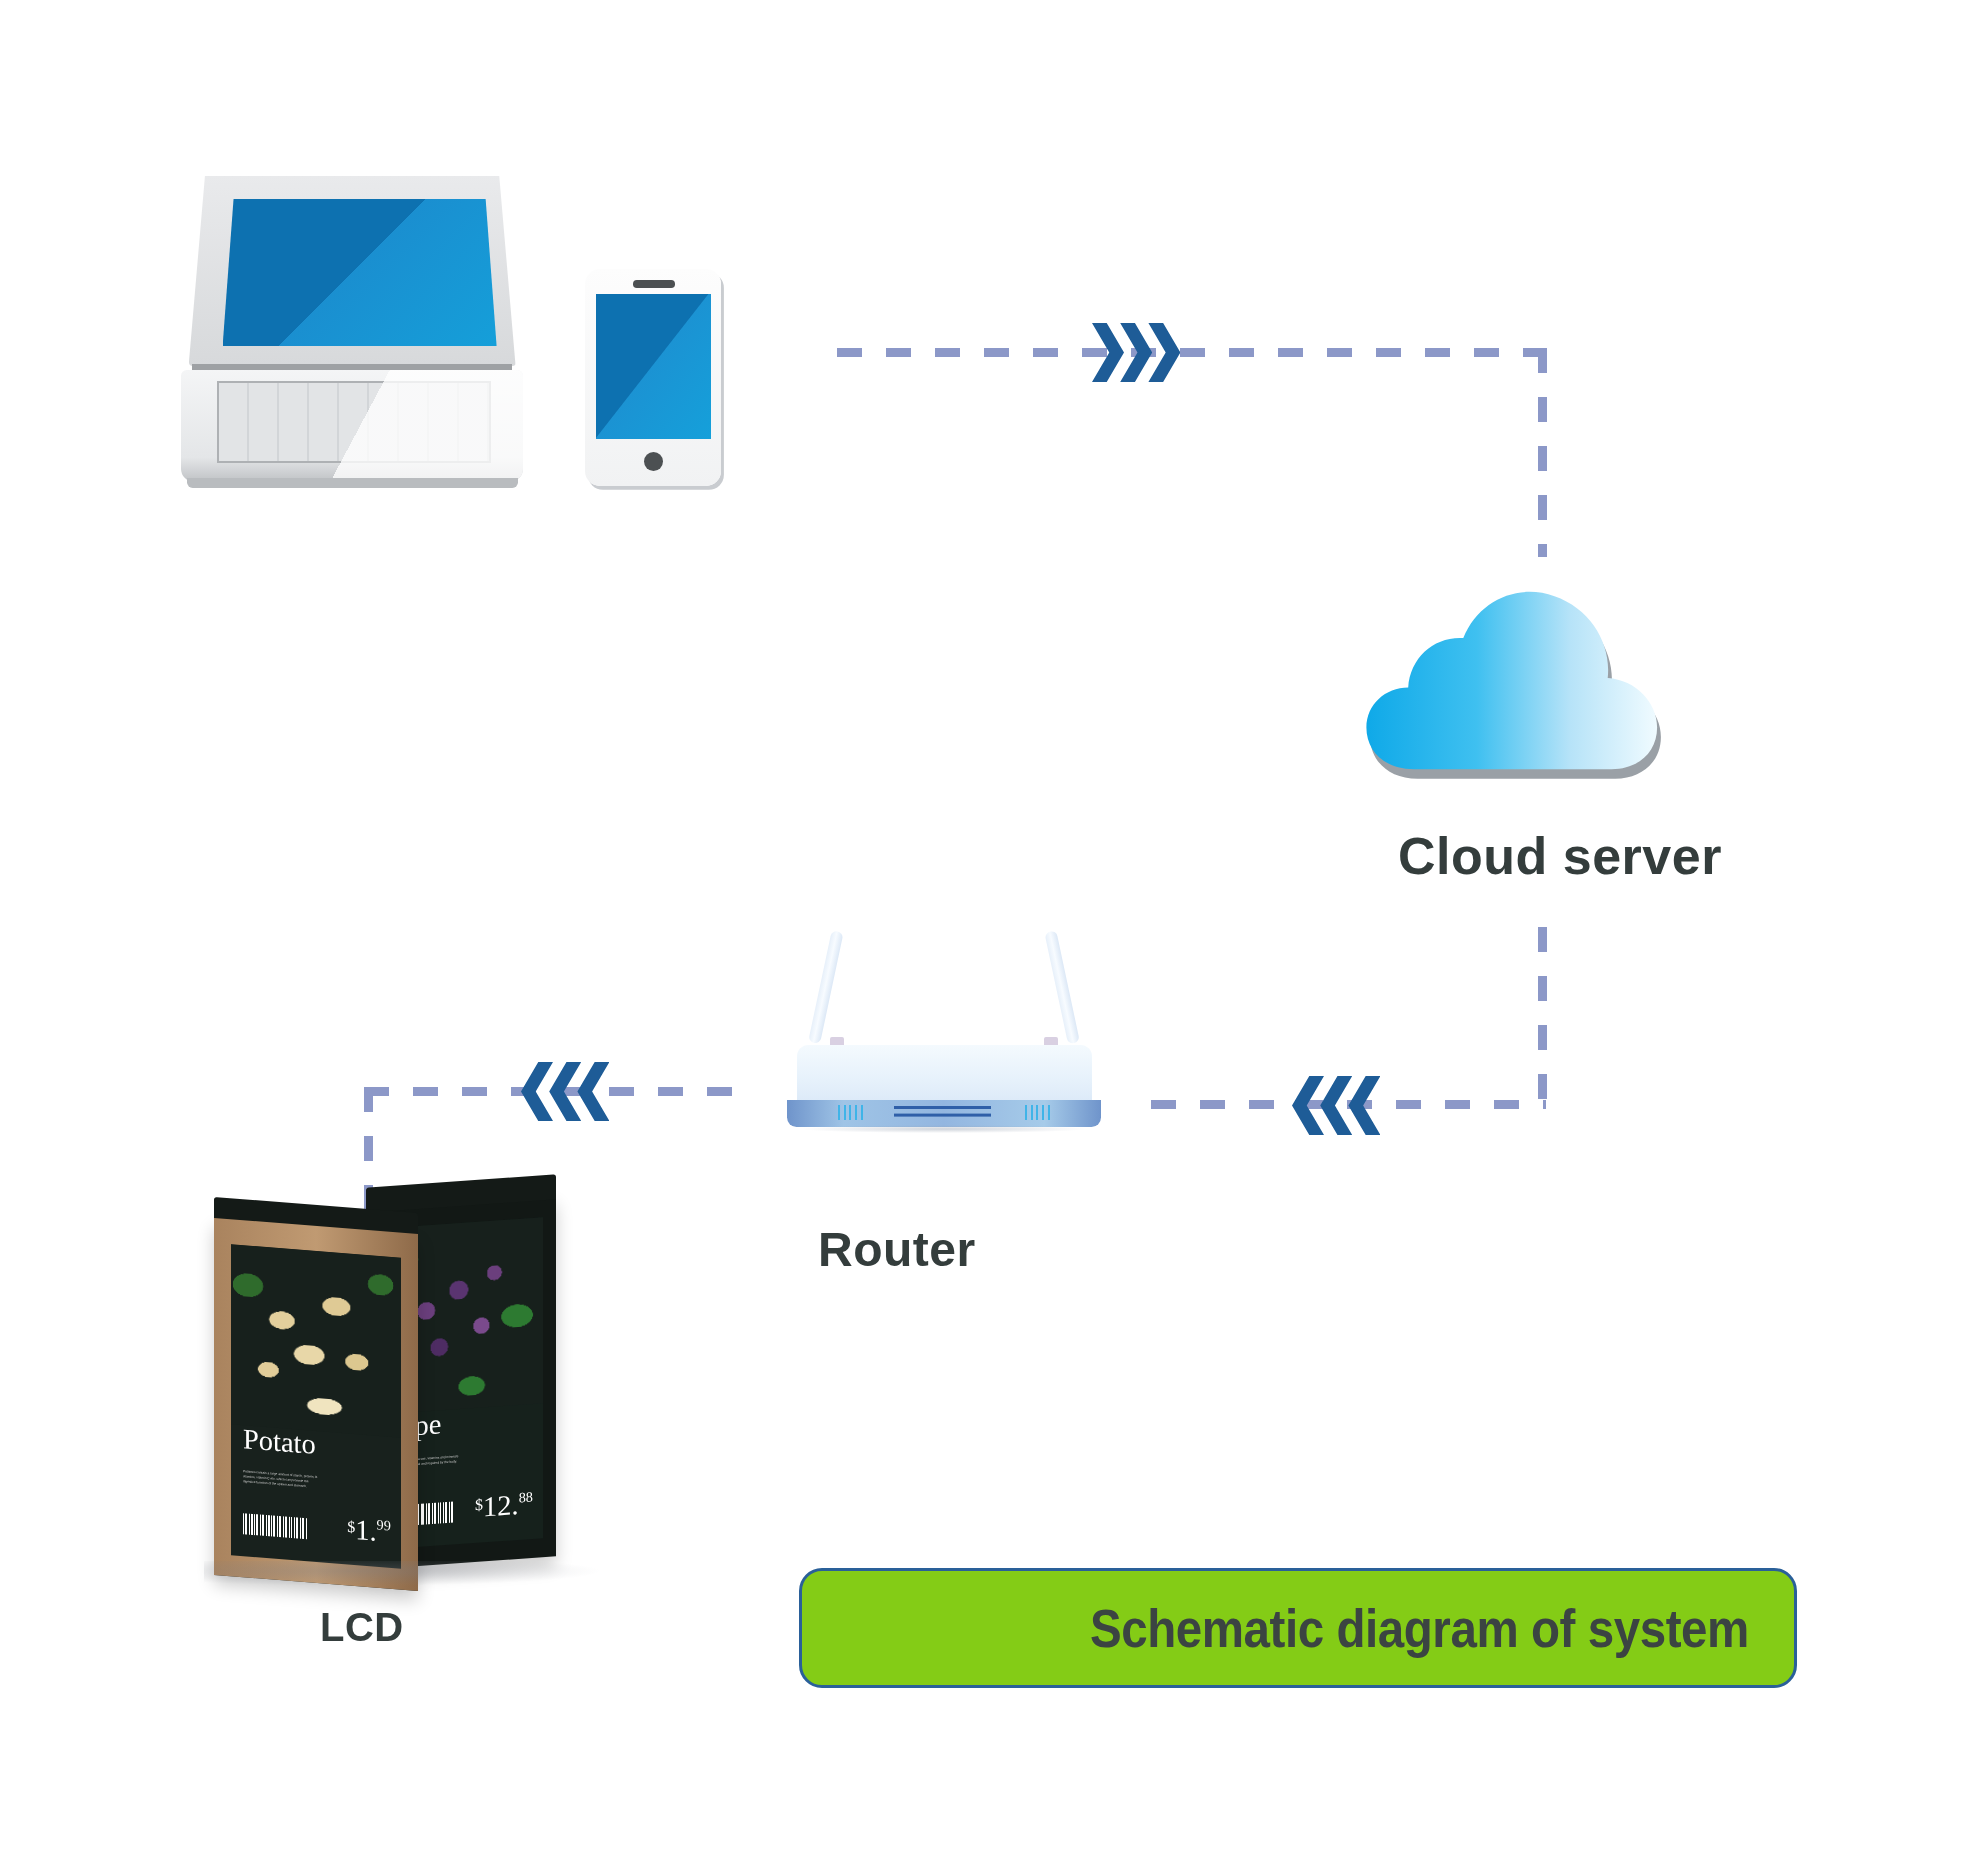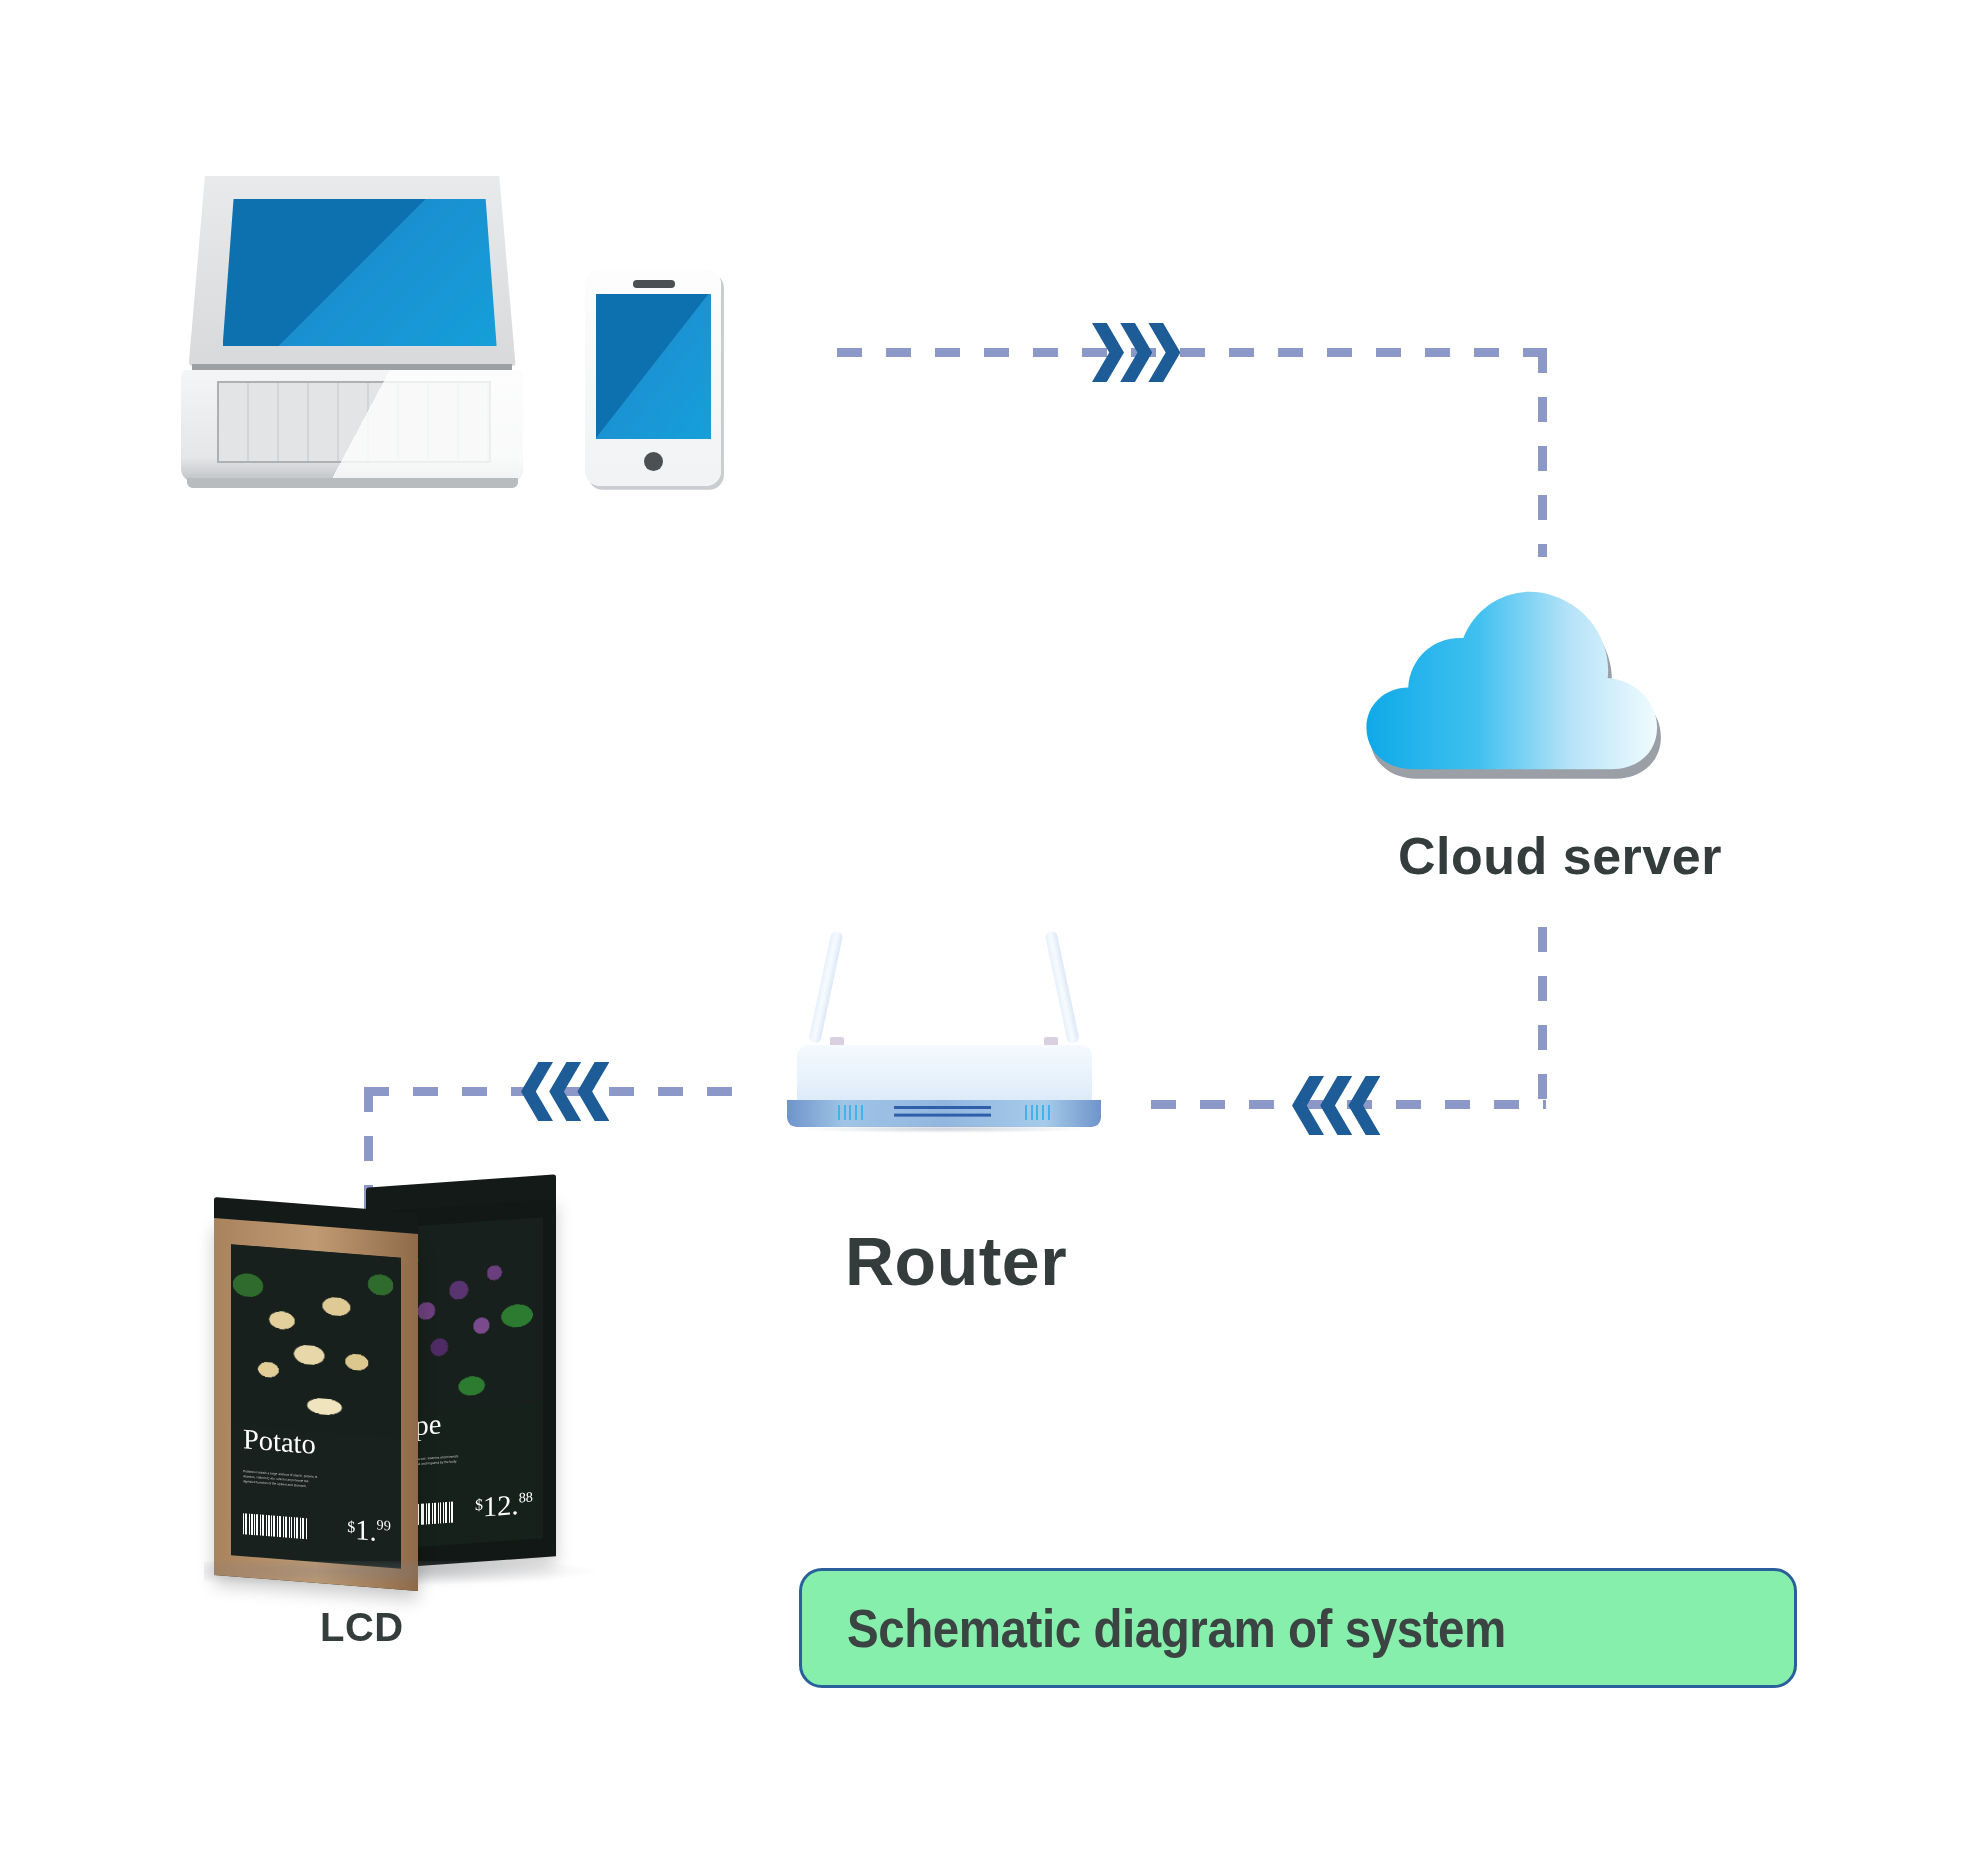--- a/index.html
+++ b/index.html
@@ -279,24 +279,24 @@
     position: absolute; left: 0; top: 365px;
     width: 399px; height: 25px;
     background: radial-gradient(ellipse at 38% 40%, rgba(120,125,135,0.35) 0%, rgba(255,255,255,0) 70%);
   }
 
   
   .title-badge {
     position: absolute;
     border: 3.8px solid #2a6099;
     border-radius: 23px;
-    background: #86efac;
+    background: #84cc16;
     display: flex;
     align-items: center;
-    justify-content: flex-start;
+    justify-content: flex-end;
   }
   .title-text {
     color: #3b4442;
     font-weight: bold;
     font-size: 54px;
     letter-spacing: -0.5px;
     transform: scaleX(0.88);
     white-space: nowrap;
   }
 </style>
@@ -378,21 +378,21 @@
     <div class="rt-ant-base left"></div>
     <div class="rt-ant-base right"></div>
     <div class="rt-top"></div>
     <div class="rt-front"></div>
     <div class="rt-vent"></div>
     <div class="rt-leds l"></div>
     <div class="rt-leds r"></div>
     <div class="rt-shadow"></div>
   </div>
 
-  <div class="label" style="left:845px; top:1222px; font-size:68px;">Router</div>
+  <div class="label" style="left:818px; top:1222px; font-size:48px;">Router</div>
 
   <div class="node lcds" style="left:204px; top:1196px;">
 
     <div class="lcd-panel lcd-back">
       <div class="lcd-header-bar"></div>
       <div class="lcd-back-screen">
         <div class="produce grape"></div>
         <div class="lcd-title">rape</div>
         <div class="lcd-desc">Grapes contain glucose, vitamins and minerals which are beneficial and required by the body.</div>
         <div class="lcd-price">

